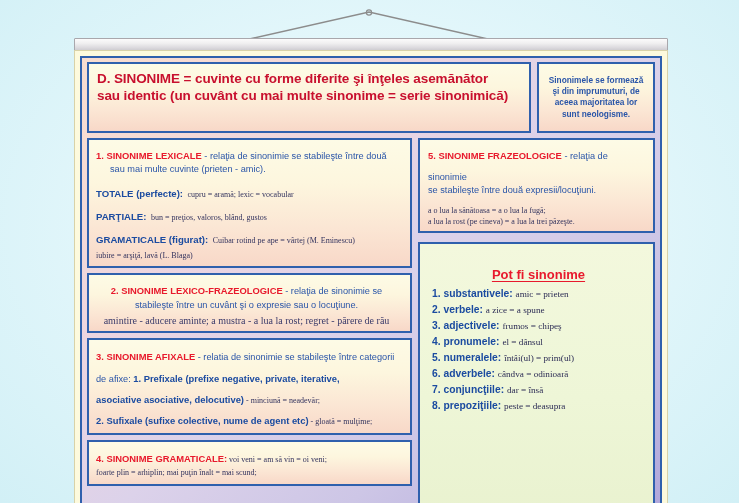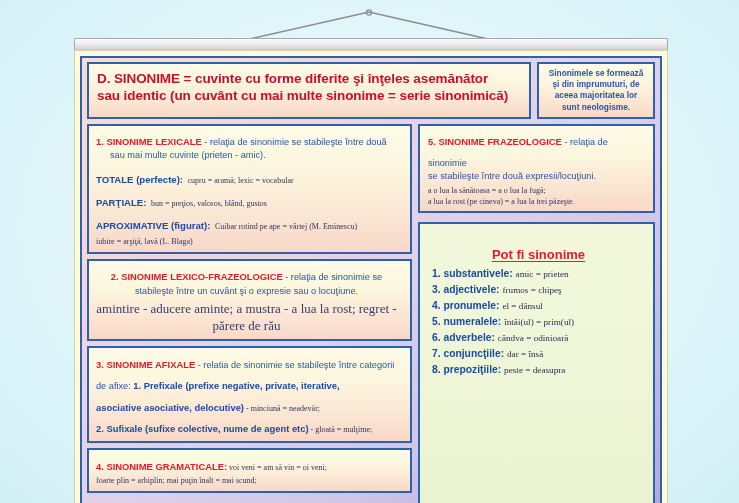--- a/index.html
+++ b/index.html
@@ -70,39 +70,39 @@
   #title-card .t-line {
     font-size: 13.5px;
     font-weight: bold;
     color: #c8102e;
     line-height: 1.28;
     letter-spacing: -0.1px;
   }
   #title-card .t-line .norm { font-weight: bold; }
   #note-card {
     flex: 0 0 118px;
-    padding: 4px 4px;
+    padding: 11px 4px;
     text-align: center;
   }
   #note-card .n {
     font-size: 8.3px;
     font-weight: bold;
     color: #2a55a8;
     line-height: 1.35;
   }
 
   
   .cols { display: flex; gap: 6px; margin-top: 5px; flex: 1 1 auto; }
   .col-left  { flex: 0 0 325px; display: flex; flex-direction: column; gap: 5px; }
   .col-right { flex: 1 1 auto; display: flex; flex-direction: column; gap: 9px; border-radius: 11px; }
 
   .ttl { font-weight: bold; color: #e8192c; font-size: 9.4px; }
   .ttl-b { font-weight: bold; color: #1b4ba0; font-size: 9.4px; }
   .body-t { color: #2a55a8; font-size: 9.2px; line-height: 1.3; }
-  .small-t { color: #3a3a6a; font-size: 13px; line-height: 1.35;
+  .small-t { color: #3a3a6a; font-size: 10px; line-height: 1.35;
              font-family: "Liberation Serif", serif; }
   .label-b { color: #1b4ba0; font-weight: bold; font-size: 9.6px; }
   .ex { color: #33335e; font-size: 8px; font-family: "Liberation Serif", serif; }
 
   
   #box1 { padding: 4px 14px 5px 7px; }
   #box1 .l1 { line-height: 1.28; text-indent: 0; }
   #box1 .l2 { line-height: 1.28; padding-left: 14px; }
   #box1 .sub { margin-top: 4px; line-height: 1.45; }
   #box1 .sub div { white-space: nowrap; }
@@ -114,21 +114,21 @@
 
   
   #box3 { padding: 4px 6px 4px 7px; line-height: 1.33; }
 
   
   #box4 { padding: 4px 6px 5px 7px; line-height: 1.35; }
 
   
   #box5 { padding: 4px 7px 5px 8px; }
   #box5 .r { line-height: 1.3; }
-  #box5 .ex-l { margin-top: 2px; line-height: 1.45; }
+  #box5 .ex-l { margin-top: 8px; line-height: 1.45; }
 
   
   #potfi {
     border: 2px solid #2f60ad;
     background: linear-gradient(to bottom, #f3f8dd 0%, #eef6d7 55%, #e9f2cf 100%);
     padding: 23px 8px 8px 12px;
     flex: 1 1 auto;
   }
   #potfi h2 {
     text-align: center;
@@ -198,21 +198,21 @@
           <div class="sub">
             <div>
               <span class="label-b">TOTALE (perfecte):</span>
               <span class="ex">cupru = aramă; lexic = vocabular</span>
             </div>
             <div>
               <span class="label-b">PARŢIALE:</span>
               <span class="ex">bun = preţios, valoros, blând, gustos</span>
             </div>
             <div>
-              <span class="label-b">APROXIMATIVE (figurat):</span>
+              <span class="label-b">GRAMATICALE (figurat):</span>
               <span class="ex">Cuibar rotind pe ape = vârtej (M. Eminescu)</span>
             </div>
             <div class="ex">iubire = arşiţă, lavă (L. Blaga)</div>
           </div>
         </div>
 
         <div class="card" id="box2">
           <div class="r1">
             <span class="ttl">2. SINONIME LEXICO-FRAZEOLOGICE</span><span class="body-t"> - relaţia de sinonimie se</span>
           </div>
@@ -256,20 +256,24 @@
         </div>
 
         <div id="potfi">
           <h2>Pot fi sinonime</h2>
           <ol>
             <li>
               <span>1. substantivele:</span>
               <span class="eg">amic = prieten</span>
             </li>
             <li>
+              <span>2. verbele:</span>
+              <span class="eg">a zice = a spune</span>
+            </li>
+            <li>
               <span>3. adjectivele:</span>
               <span class="eg">frumos = chipeş</span>
             </li>
             <li>
               <span>4. pronumele:</span>
               <span class="eg">el = dânsul</span>
             </li>
             <li>
               <span>5. numeralele:</span>
               <span class="eg">întâi(ul) = prim(ul)</span>

